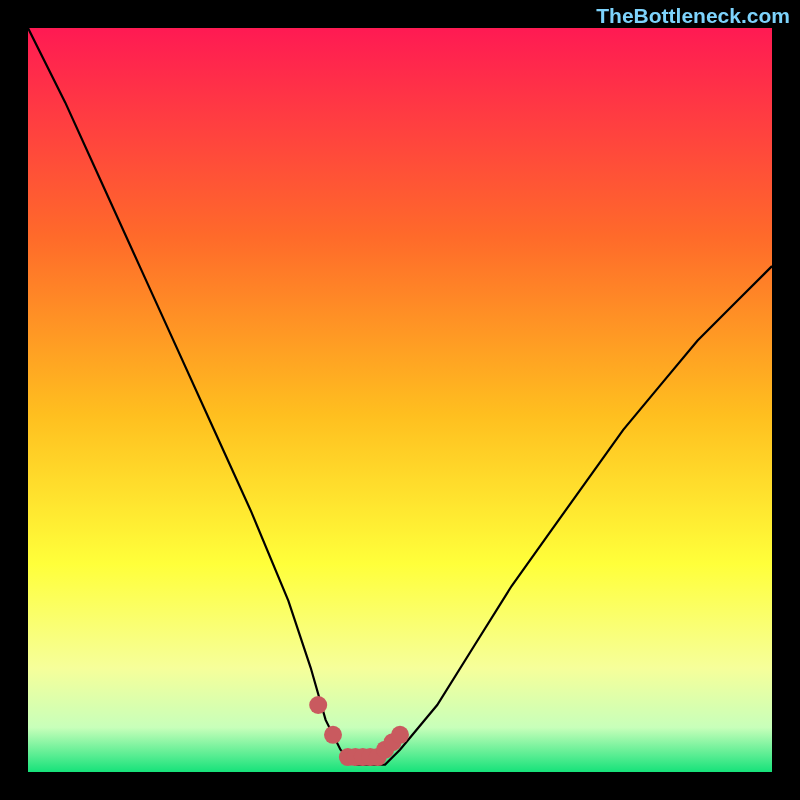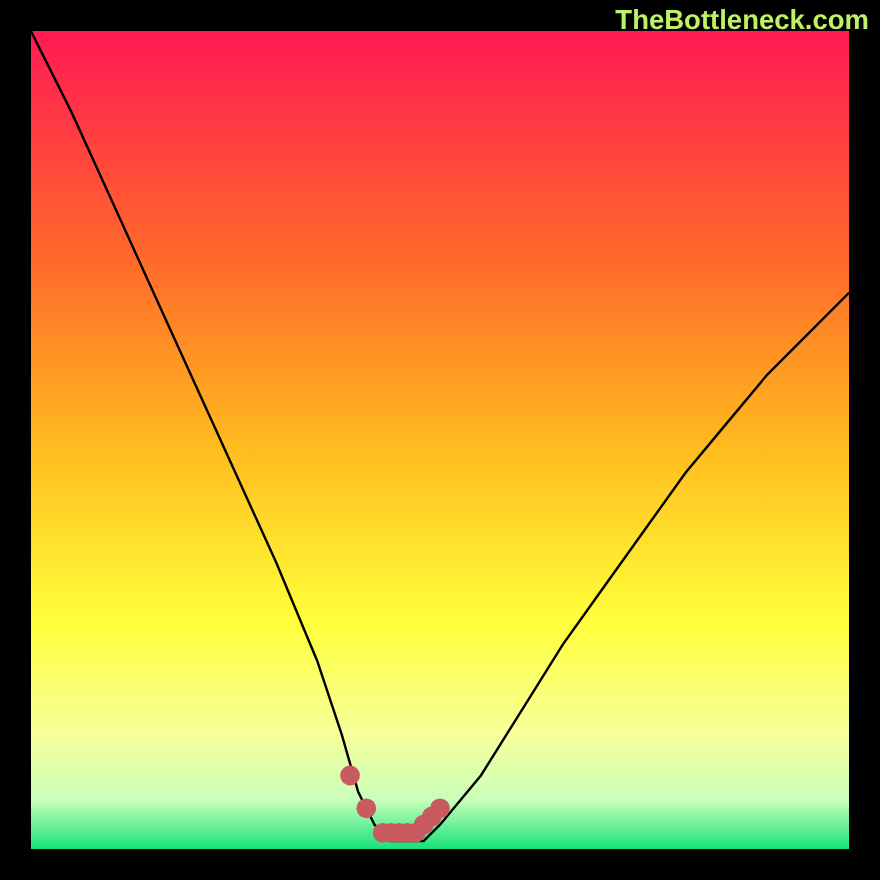--- a/index.html
+++ b/index.html
@@ -8,22 +8,22 @@
     width: 800px;
     height: 800px;
     background: #000;
     position: relative;
     font-family: Arial, Helvetica, sans-serif;
   }
   .watermark {
     position: absolute;
     top: 4px;
     right: 10px;
-    color: #bef264;
-    font-size: 25px;
+    color: #7dd3fc;
+    font-size: 21px;
     font-weight: bold;
     z-index: 10;
   }
   .plot-area {
     position: absolute;
     left: 28px;
     top: 28px;
     width: 744px;
     height: 744px;
     overflow: hidden;

